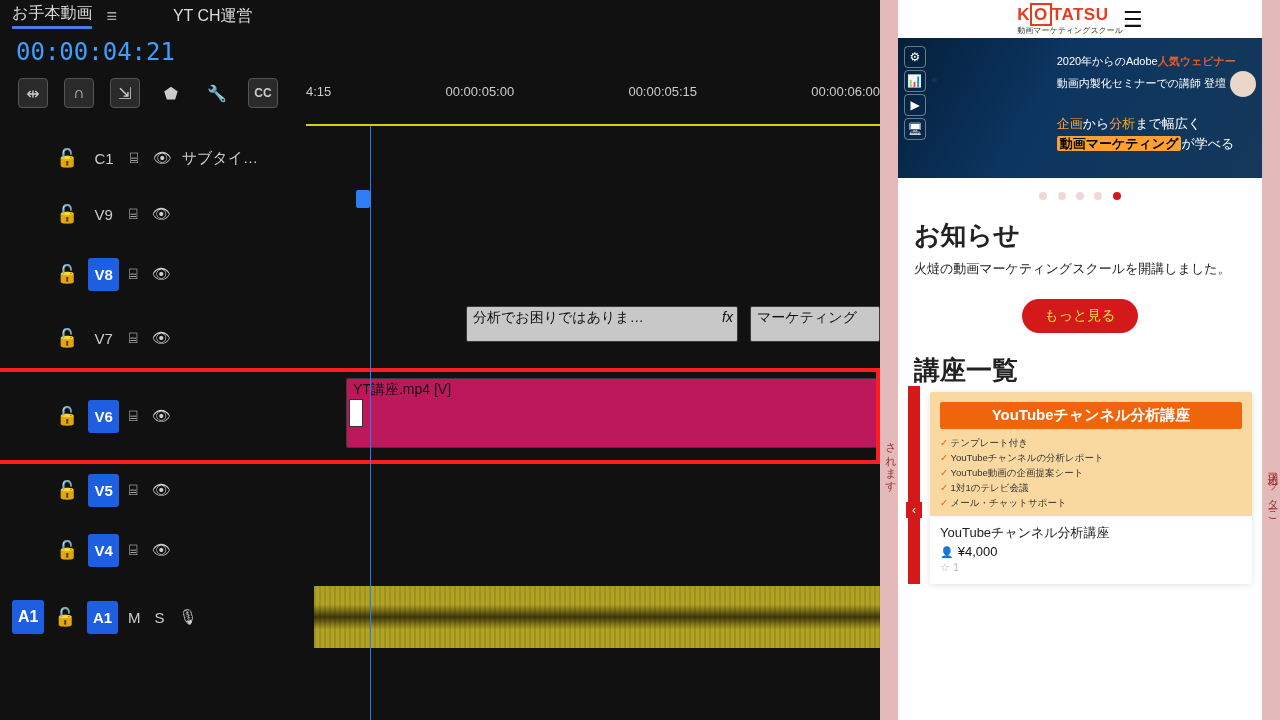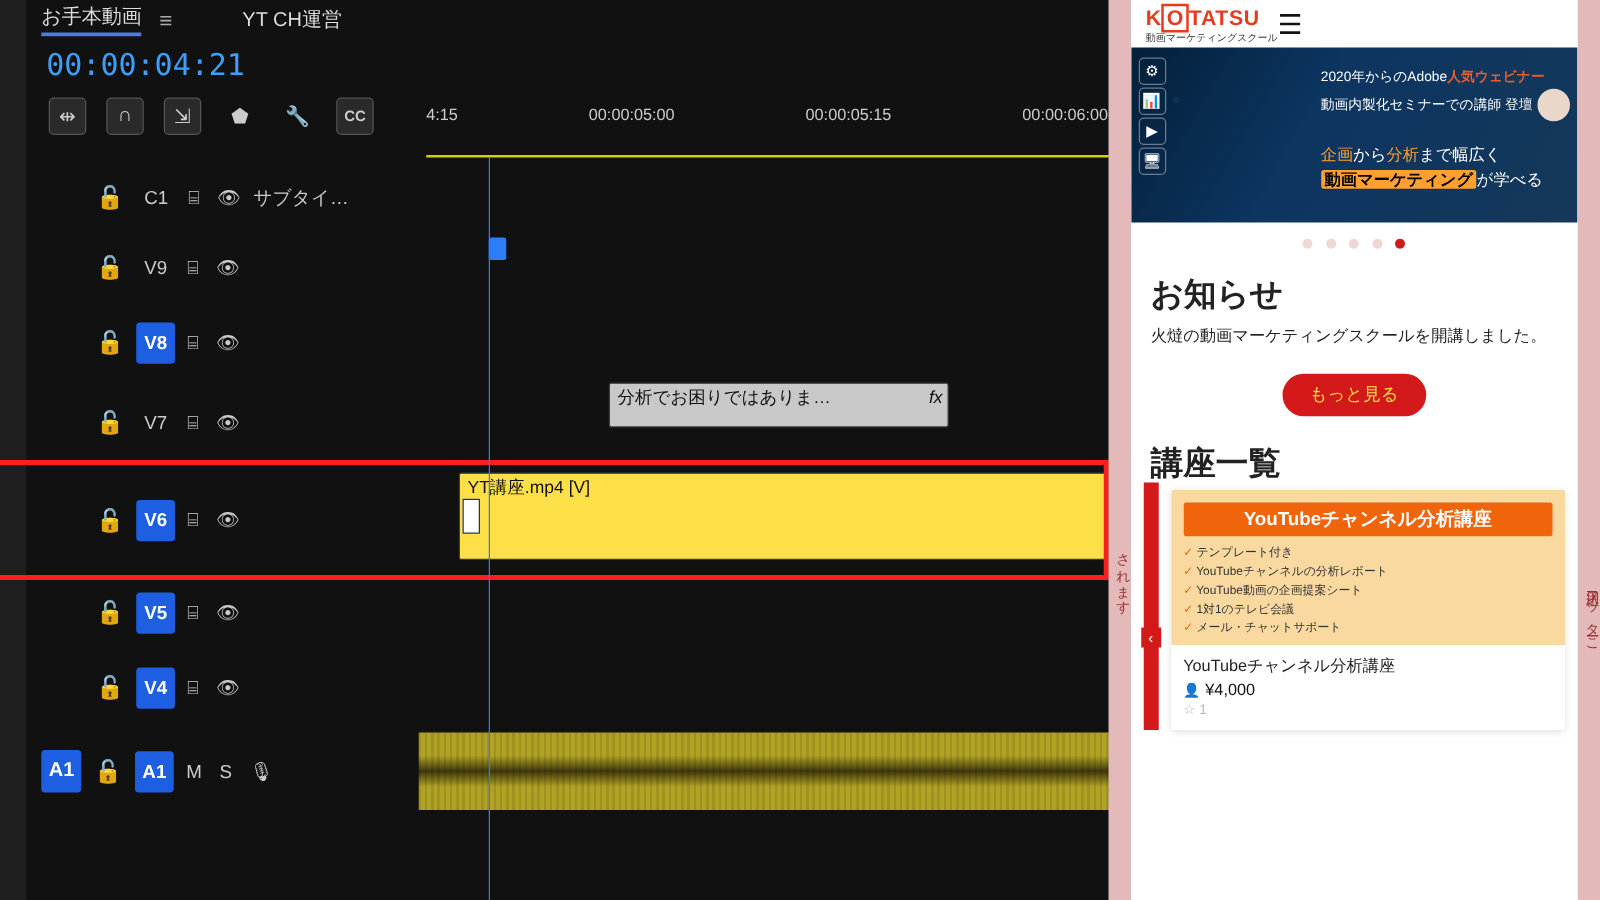--- a/index.html
+++ b/index.html
@@ -1,61 +1,61 @@
 <!DOCTYPE html>
 <html><head>
 <meta charset="utf-8">
 <style>
   * { margin: 0; padding: 0; box-sizing: border-box; font-family: "Hiragino Sans", "Meiryo", sans-serif; }
   body { width: 1280px; height: 720px; overflow: hidden; background: #1e1e1e; position: relative; }
-  .split { display: flex; width: 1280px; height: 720px; padding-left: 21px; }
+  .split { display: flex; width: 1280px; height: 720px; }
   
   .editor { width: 880px; height: 720px; background: #111; color: #ddd; position: relative; }
   .title-row { height: 32px; display: flex; align-items: center; gap: 14px; padding: 4px 12px; font-size: 16px; }
   .title-underline { border-bottom: 3px solid #4a7be6; padding-bottom: 2px; }
   .hamburger { font-size: 18px; color: #aaa; }
   .timecode { color: #3f9fff; font-size: 24px; padding: 6px 16px; font-family: monospace; }
   .tool-row { display: flex; align-items: center; gap: 16px; padding: 4px 18px 8px 18px; height: 46px; }
   .tool { width: 30px; height: 30px; display: flex; align-items: center; justify-content: center; border: 1px solid #555; border-radius: 4px; background: #2a2a2a; color: #ccc; font-size: 16px; }
   .tool.frameless { border: none; background: none; }
   .cc { font-size: 12px; font-weight: bold; }
-  .ruler-area { position: absolute; left: 320px; right: 0; top: 84px; height: 42px; }
+  .ruler-area { position: absolute; left: 306px; right: 0; top: 84px; height: 42px; }
   .ruler-labels { display: flex; justify-content: space-between; font-size: 13px; color: #ccc; padding: 0 0px; }
   .ruler-line { position: absolute; bottom: 0; left: 0; right: 0; height: 2px; background: #d4d000; }
   .playhead-bar { position: absolute; top: 110px; bottom: 0; width: 2px; background: #ccc; left: 56px; }
   .playhead-marker { position: absolute; top: -4px; left: -6px; width: 14px; height: 18px; background: #2d7ef5; border-radius: 2px; }
   .tracks { position: absolute; top: 130px; left: 0; right: 0; bottom: 0; }
   .track { display: flex; align-items: center; height: 64px; position: relative; }
   .track.short { height: 56px; }
   .track-head { width: 314px; display: flex; align-items: center; gap: 10px; padding-left: 56px; position: relative; height: 100%; }
   .lock { color: #ccc; font-size: 18px; }
   .track-id { display: inline-block; padding: 4px 6px; font-size: 15px; color: #ccc; }
   .track-id.blue { background: #1d5fe0; color: #fff; border-radius: 3px; padding: 8px 6px; font-weight: bold; }
   .patch-blue { background: #1d5fe0; color: #fff; border-radius: 3px; padding: 8px 6px; font-weight: bold; }
   .mini { display: flex; gap: 14px; align-items: center; }
   .mini span { color: #ccc; font-size: 15px; }
   .eye { font-size: 16px; }
   .track-lane { position: absolute; left: 314px; right: 0; top: 0; bottom: 0; }
-  .clip { position: absolute; top: 4px; bottom: 6px; background: #fde047; border: 1px solid #3a3a3a; border-radius: 2px; overflow: hidden; font-size: 14px; color: #111; padding: 2px 6px; }
+  .clip { position: absolute; top: 4px; bottom: 6px; background: #be185d; border: 1px solid #3a3a3a; border-radius: 2px; overflow: hidden; font-size: 14px; color: #111; padding: 2px 6px; }
   .clip .fx { position: absolute; right: 4px; top: 2px; font-style: italic; }
   .clip .thumb { position: absolute; left: 2px; top: 20px; width: 14px; height: 28px; background: #fff; border: 1px solid #333; }
   .clip.narrow { top: 0; bottom: 28px; }
   .gray-text-clip { position: absolute; top: 2px; bottom: 2px; left: 0px; right: 0; background: #333; color: #ddd; font-size: 15px; padding: 4px 8px; }
   .highlight-box { position: absolute; border: 4px solid #ff1e1e; pointer-events: none; }
   .audio-wave { position: absolute; left: 0; right: 0; top: 4px; bottom: 4px; background: linear-gradient(to bottom, #b0a223 30%, #40380c 50%, #b0a223 70%); }
   .audio-wave::after { content: ""; position: absolute; inset: 0; background: repeating-linear-gradient(90deg, rgba(0,0,0,0.2) 0 2px, transparent 2px 5px); opacity: .5; }
   .track-label { color: #ccc; font-size: 15px; }
   .track.caption .track-head { padding-left: 56px; }
   
   .web { width: 400px; height: 720px; background: #fafafa; position: relative; color: #222; }
   .frame-edge-l, .frame-edge-r { position: absolute; top: 0; bottom: 0; width: 18px; background: #e3b9b9; }
   .frame-edge-l { left: 0; writing-mode: vertical-rl; font-size: 11px; color: #9a3333; text-align: center; padding-top: 200px; }
   .frame-edge-r { right: 0; writing-mode: vertical-rl; font-size: 11px; color: #9a3333; text-align: center; padding-top: 260px; }
   .web-inner { position: absolute; left: 18px; right: 18px; top: 0; bottom: 0; background: #fff; overflow: hidden; }
-  .web-header { display: flex; justify-content: flex-start; align-items: center; padding: 4px 12px 0 12px; height: 36px; }
+  .web-header { display: flex; justify-content: center; align-items: center; padding: 4px 12px 0 12px; height: 36px; }
   .logo-main { color: #e63b1e; font-weight: 900; font-size: 17px; letter-spacing: 0.5px; font-family: sans-serif; }
   .logo-main span.box { border: 2px solid #e63b1e; padding: 0 2px; }
   .logo-sub { font-size: 8px; color: #333; }
   .menu-btn { font-size: 22px; color: #111; }
   .hero { margin: 2px 0 0 0; height: 140px; background: linear-gradient(120deg, #041f3a 0%, #0c3560 40%, #15385a 100%); position: relative; color: #fff; overflow: hidden; }
   .hero .pattern { position: absolute; inset: 0; background: radial-gradient(circle at 10% 30%, rgba(255,255,255,.05) 2px, transparent 3px); }
   .hero .icon-col { position: absolute; left: 6px; top: 8px; display: flex; flex-direction: column; gap: 2px; }
   .hero .icon-col .ic { width: 22px; height: 22px; border: 1px solid rgba(255,255,255,.4); border-radius: 4px; display: flex; align-items: center; justify-content: center; font-size: 12px; }
   .hero .txt { position: absolute; right: 6px; top: 16px; text-align: left; }
   .hero .line1 { font-size: 11px; }
@@ -173,20 +173,23 @@
           <div class="mini">
               <span>⌸</span>
               <span class="eye">👁</span>
             </div>
         </div>
         <div class="track-lane">
           <div class="clip narrow" style="left:152px; width:272px; background:#c8c8c8;">
             <span>分析でお困りではありま…</span>
             <span class="fx">fx</span>
           </div>
+          <div class="clip narrow" style="left:436px; right:0; background:#c8c8c8;">
+            <span>マーケティング</span>
+          </div>
         </div>
       </div>
 
       <div class="track" style="height:92px">
         <div class="track-head">
           <span class="lock">🔓</span>
           <span class="track-id blue">V6</span>
           <div class="mini">
               <span>⌸</span>
               <span class="eye">👁</span>

